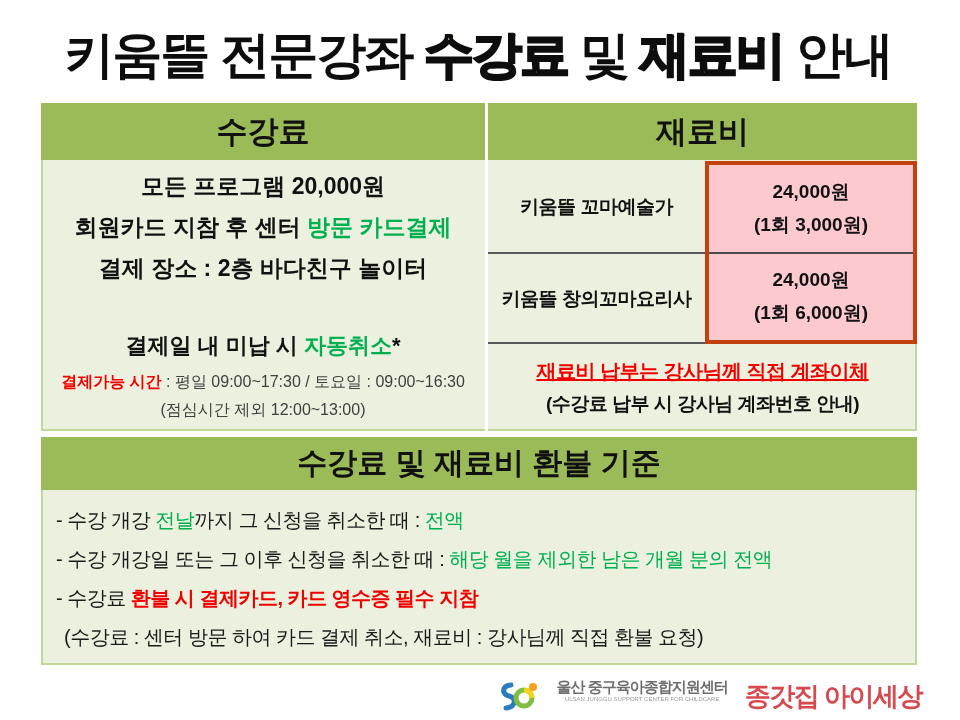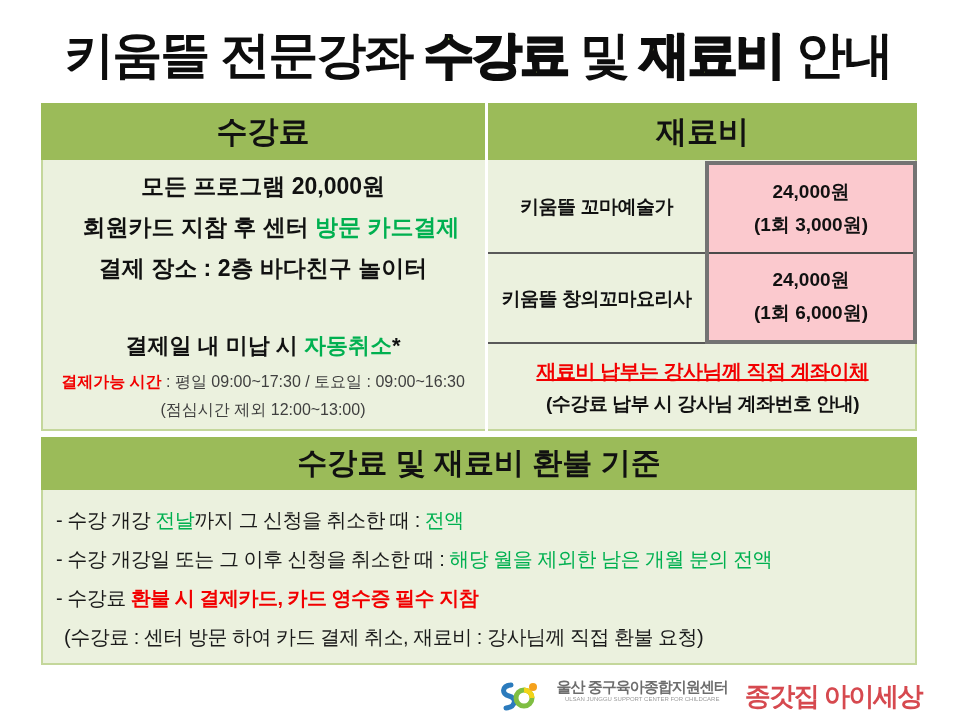--- a/index.html
+++ b/index.html
@@ -34,21 +34,21 @@
   .gray { color:#3F3F3F; }
   .black { color:#111; }
   
   .prog-label {
     position:absolute; left:488px; width:217px; display:flex; align-items:center;
     justify-content:center; font-size:19px; font-weight:bold; color:#111;
     letter-spacing:-0.5px;
   }
   .pink-box {
     position:absolute; left:705px; top:161px; width:212px; height:183px;
-    background:#FBC9CE; border:4px solid #737373; box-sizing:border-box;
+    background:#FBC9CE; border:4px solid #c2410c; box-sizing:border-box;
     display:flex; flex-direction:column; z-index:2;
   }
   .pink-cell {
     flex:1; display:flex; flex-direction:column; align-items:center;
     justify-content:center; gap:7px; font-size:19px; font-weight:bold; color:#111;
   }
   .pink-cell + .pink-cell { border-top:2px solid #4A4A4A; }
   .note-row {
     position:absolute; left:488px; top:344px; width:429px; height:87px;
     display:flex; flex-direction:column; align-items:center; justify-content:center;
@@ -83,21 +83,21 @@
   </div>
 
   <div class="thead" style="left:41px; top:103px; width:444px; height:57px; font-size:31px;">수강료</div>
   <div class="thead" style="left:488px; top:103px; width:429px; height:57px; font-size:31px;">재료비</div>
   <div class="vline" style="left:485px; top:103px; width:3px; height:330px;"></div>
 
   <div class="cellbg" style="left:41px; top:160px; width:444px; height:271px; border-left:2px solid #C4D79B; border-bottom:2px solid #C4D79B;"></div>
   <div class="cellbg" style="left:488px; top:160px; width:429px; height:271px; border-right:2px solid #C4D79B; border-bottom:2px solid #C4D79B;"></div>
 
   <div class="lc b black" style="top:171px; font-size:23px;">모든 프로그램 20,000원</div>
-  <div class="lc b" style="top:212px; font-size:23px;padding-left:8px;">
+  <div class="lc b" style="top:212px; font-size:23px;">
     <span class="black">회원카드 지참 후 센터 </span><span class="green">방문 카드결제</span>
   </div>
   <div class="lc b black" style="top:253px; font-size:23px;">결제 장소 : 2층 바다친구 놀이터</div>
   <div class="lc b" style="top:331px; font-size:22px;">
     <span class="black">결제일 내 미납 시 </span><span class="green">자동취소</span><span class="black">*</span>
   </div>
   <div class="lc" style="top:372px; font-size:16px;">
     <span class="b red">결제가능 시간</span><span class="gray"> : 평일 09:00~17:30 / 토요일 : 09:00~16:30</span>
   </div>
   <div class="lc gray" style="top:400px; font-size:16px;">(점심시간 제외 12:00~13:00)</div>

